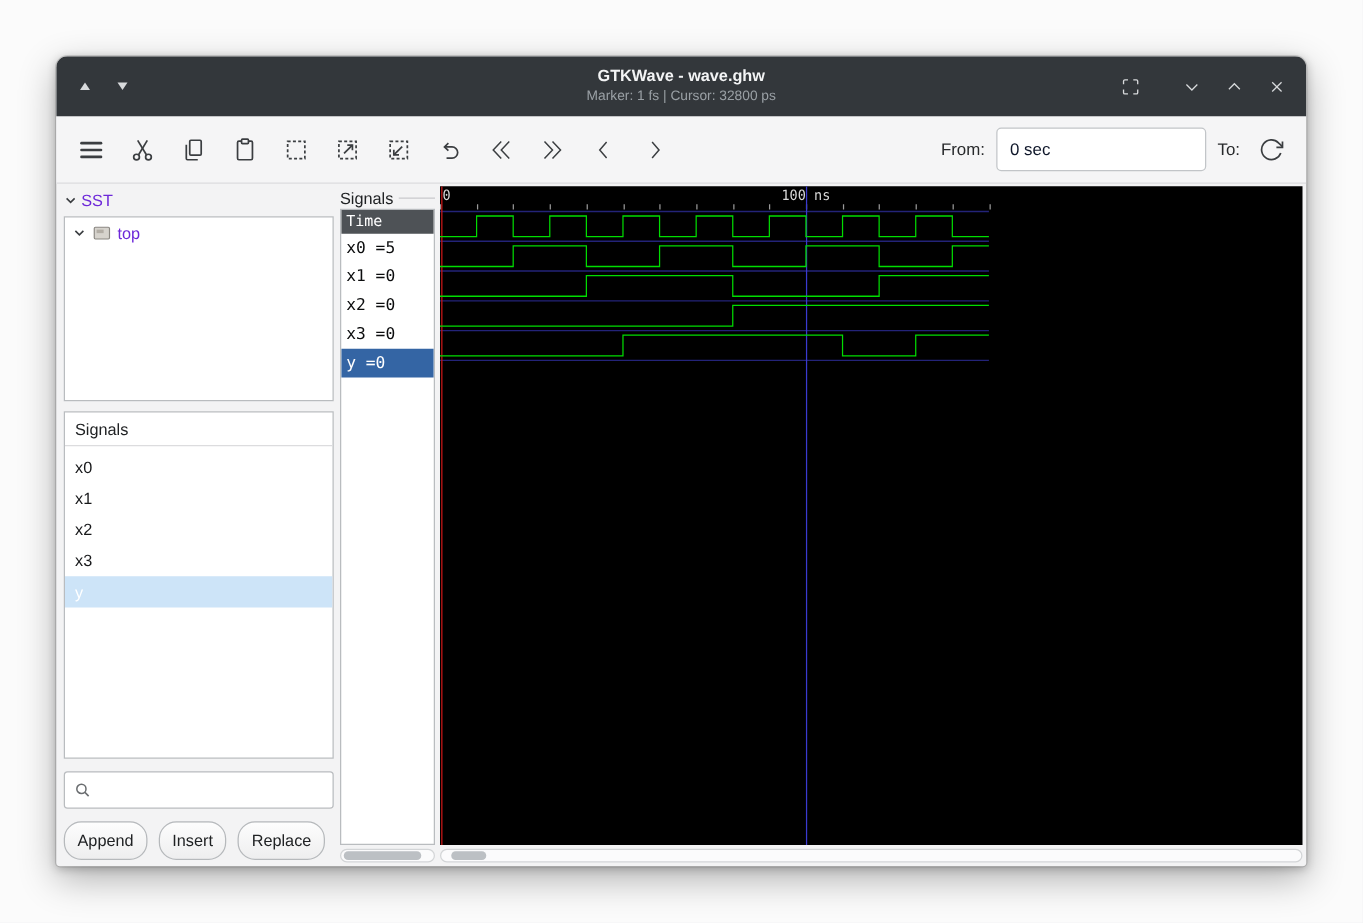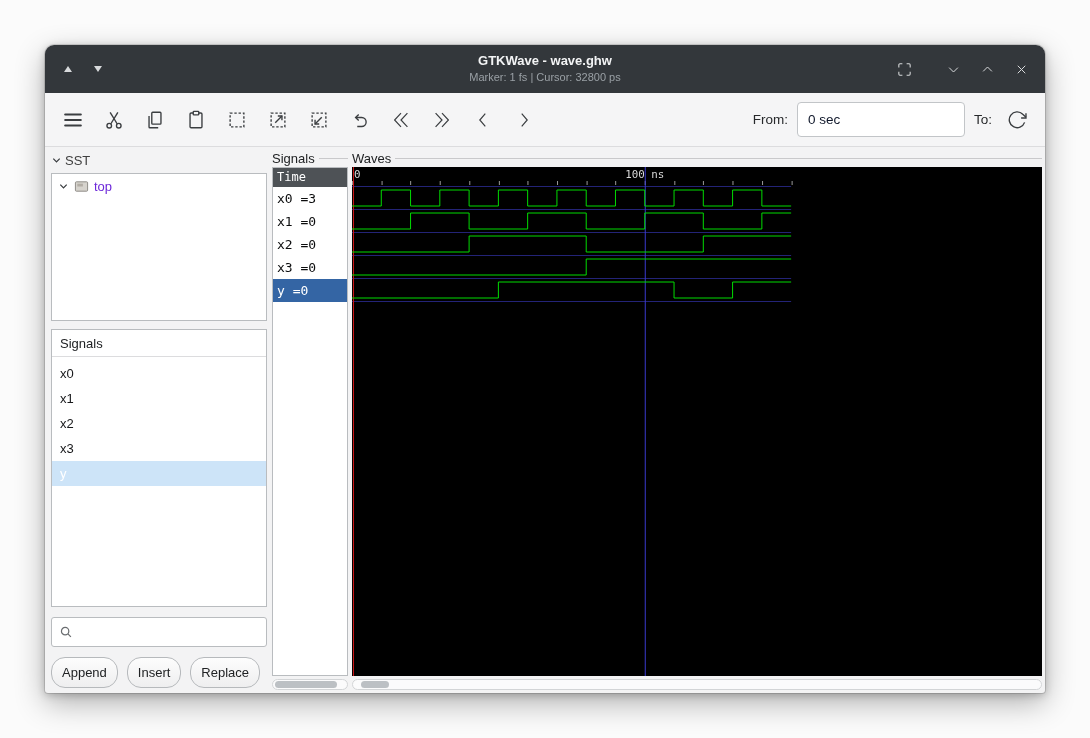--- a/index.html
+++ b/index.html
@@ -38,21 +38,21 @@
   .tbtn svg { width:22px; height:22px; }
   .range-label { font-size:13.5px; color:#27292b; flex:0 0 auto; }
   .from-label { margin-left:auto; }
   .range-input { width:168px; height:35px; border:1px solid #c2c5c8; border-radius:4px; background:#fff;
                  padding:0 10px; font-size:13.5px; color:#0f172a; font-family:inherit; outline:none; }
   .to-input { width:158px; }
   
   .main { flex:1; display:flex; padding:2px 3px 3px 3px; min-height:0; }
   
   .left-col { flex:0 0 212px; display:flex; flex-direction:column; padding:0 3px; min-height:0; }
-  .sst-header { flex:0 0 22px; display:flex; align-items:center; gap:3px; font-size:13px; color:#404040; }
+  .sst-header { flex:0 0 22px; display:flex; align-items:center; gap:3px; font-size:13px; color:#6d28d9; }
   .tree-box { flex:0 0 148px; background:#fff; border:1px solid #b9bcbf; margin-top:2px; overflow:hidden; }
   .tree-row { height:25px; display:flex; align-items:center; gap:5px; padding-left:6px;
               font-size:13px; color:#6d28d9; white-space:nowrap; overflow:hidden; }
   .tree-row .chev { color:#3a3d40; display:flex; }
   .tree-row.selected { background:#3584e4; color:#fff; font-size:12.5px; padding-left:12px; gap:4px; }
   .tree-row.selected .chev { color:#fff; }
   .guide { width:6px; height:100%; border-left:1px dotted rgba(255,255,255,.75); flex:0 0 6px; }
   .signals-box { flex:0 0 278px; background:#fff; border:1px solid #b9bcbf; margin-top:8px; overflow:hidden; }
   .signals-title { height:27px; line-height:27px; padding-left:8px; font-size:13px; color:#202224;
                    border-bottom:1px solid #dcdcde; margin-bottom:4px; }
@@ -263,35 +263,32 @@
         <button>Replace</button>
       </div>
     </div>
 
     <div class="mid-col">
       <div class="panel-label">
         <span>Signals</span>
       </div>
       <div class="names-box">
         <div class="time-row">Time</div>
-        <div class="name-row">x0 =3</div>
+        <div class="name-row">x0 =5</div>
         <div class="name-row">x1 =0</div>
         <div class="name-row">x2 =0</div>
         <div class="name-row">x3 =0</div>
         <div class="name-row selected">y =0</div>
       </div>
       <div class="h-scroll">
         <div class="thumb names-thumb"></div>
       </div>
     </div>
 
     <div class="wave-col">
-      <div class="panel-label">
-        <span>Waves</span>
-      </div>
       <div class="wave-canvas">
         <svg id="wave-svg" viewBox="0 0 700 509" preserveAspectRatio="none">
             <line x1="0.5" y1="14" x2="0.5" y2="18" stroke="#9a9a9a" stroke-width="1"></line>
             <line x1="30.5" y1="14" x2="30.5" y2="18" stroke="#9a9a9a" stroke-width="1"></line>
             <line x1="59.5" y1="14" x2="59.5" y2="18" stroke="#9a9a9a" stroke-width="1"></line>
             <line x1="89.5" y1="14" x2="89.5" y2="18" stroke="#9a9a9a" stroke-width="1"></line>
             <line x1="119.5" y1="14" x2="119.5" y2="18" stroke="#9a9a9a" stroke-width="1"></line>
             <line x1="149.5" y1="14" x2="149.5" y2="18" stroke="#9a9a9a" stroke-width="1"></line>
             <line x1="178.5" y1="14" x2="178.5" y2="18" stroke="#9a9a9a" stroke-width="1"></line>
             <line x1="208.5" y1="14" x2="208.5" y2="18" stroke="#9a9a9a" stroke-width="1"></line>

